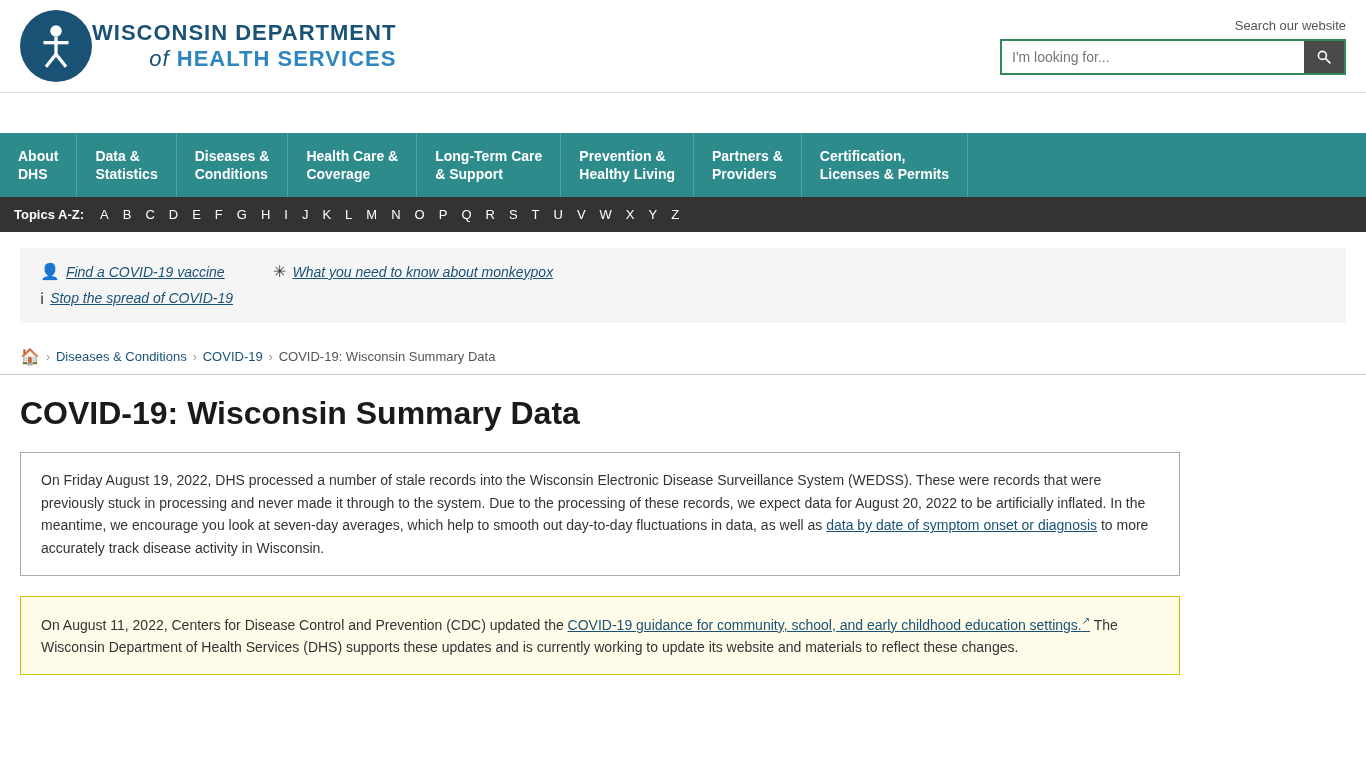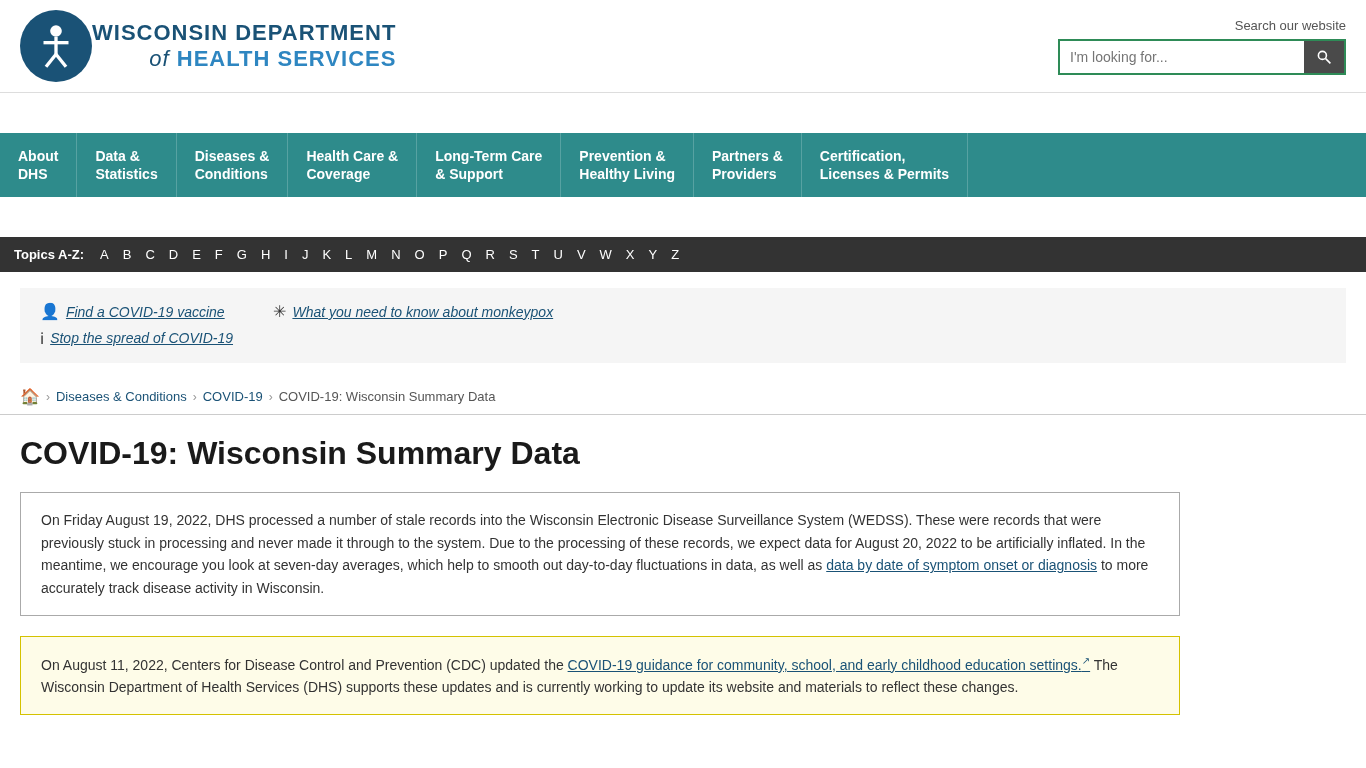--- a/index.html
+++ b/index.html
@@ -62,21 +62,21 @@
       gap: 6px;
     }
     .search-label {
       font-size: 13px;
       color: #555;
     }
     .search-box {
       display: flex;
       align-items: center;
       border: 2px solid #2e8b57;
-      width: 288px;
+      width: 346px;
     }
     .search-input {
       flex: 1;
       padding: 8px 10px;
       font-size: 14px;
       border: none;
       outline: none;
       color: #999;
     }
     .search-btn {
@@ -114,21 +114,20 @@
     }
 
     
     .topics-bar {
       background: #333;
       display: flex;
       align-items: center;
       padding: 8px 14px;
       gap: 6px;
       flex-wrap: wrap;
-      margin-top: 40px;
     }
     .topics-label {
       color: #fff;
       font-weight: 700;
       font-size: 13px;
       margin-right: 6px;
     }
     .topics-bar a {
       color: #fff;
       text-decoration: none;

